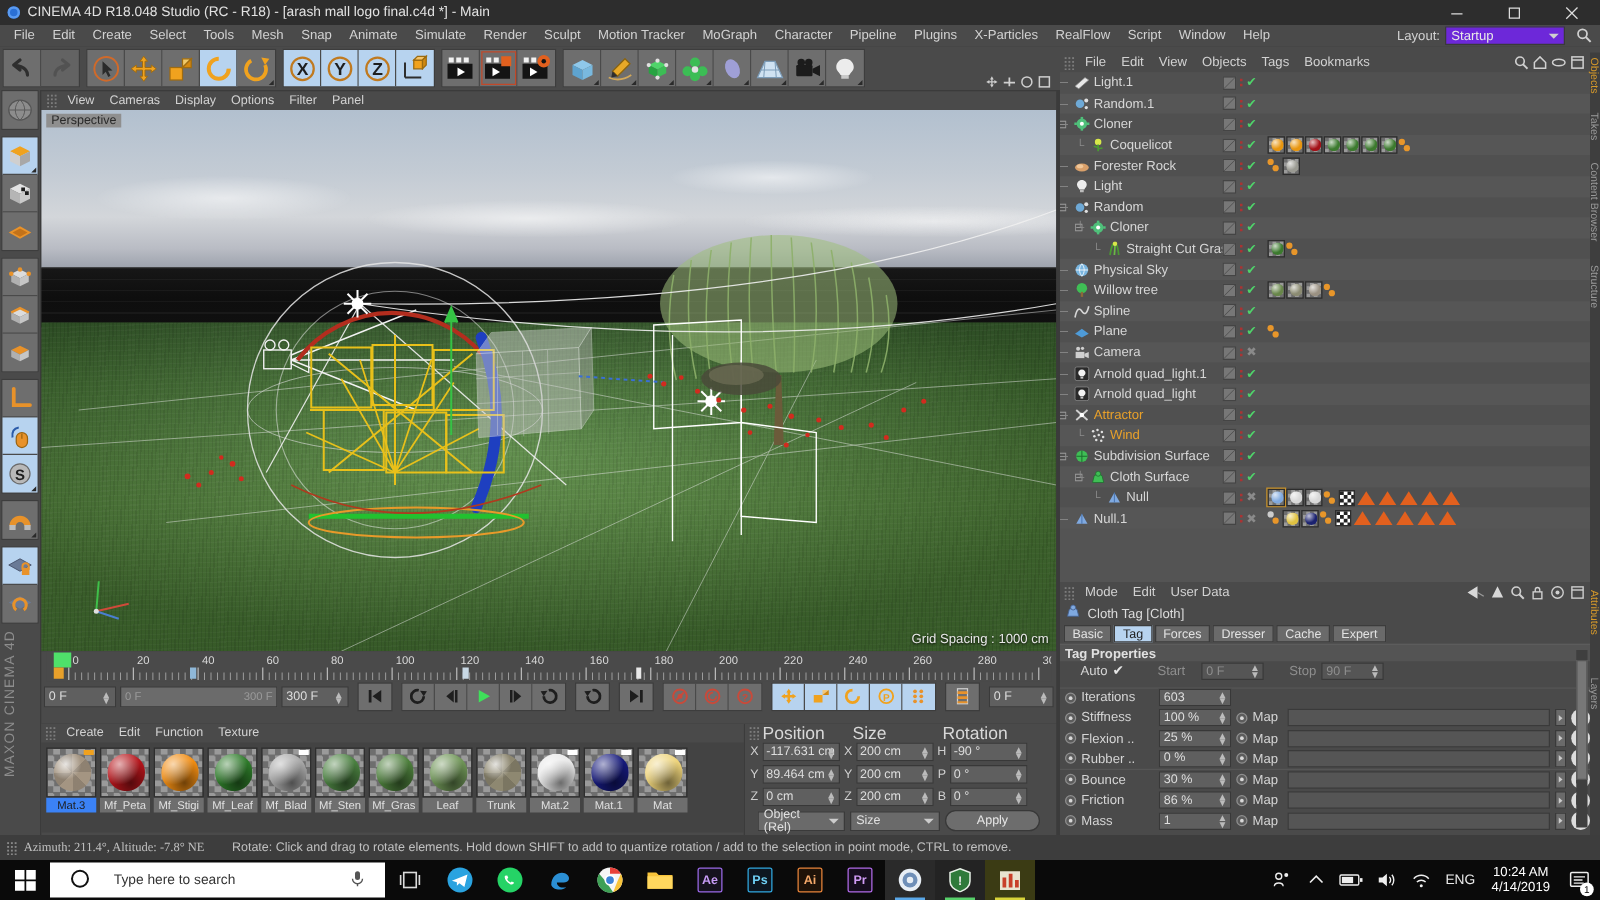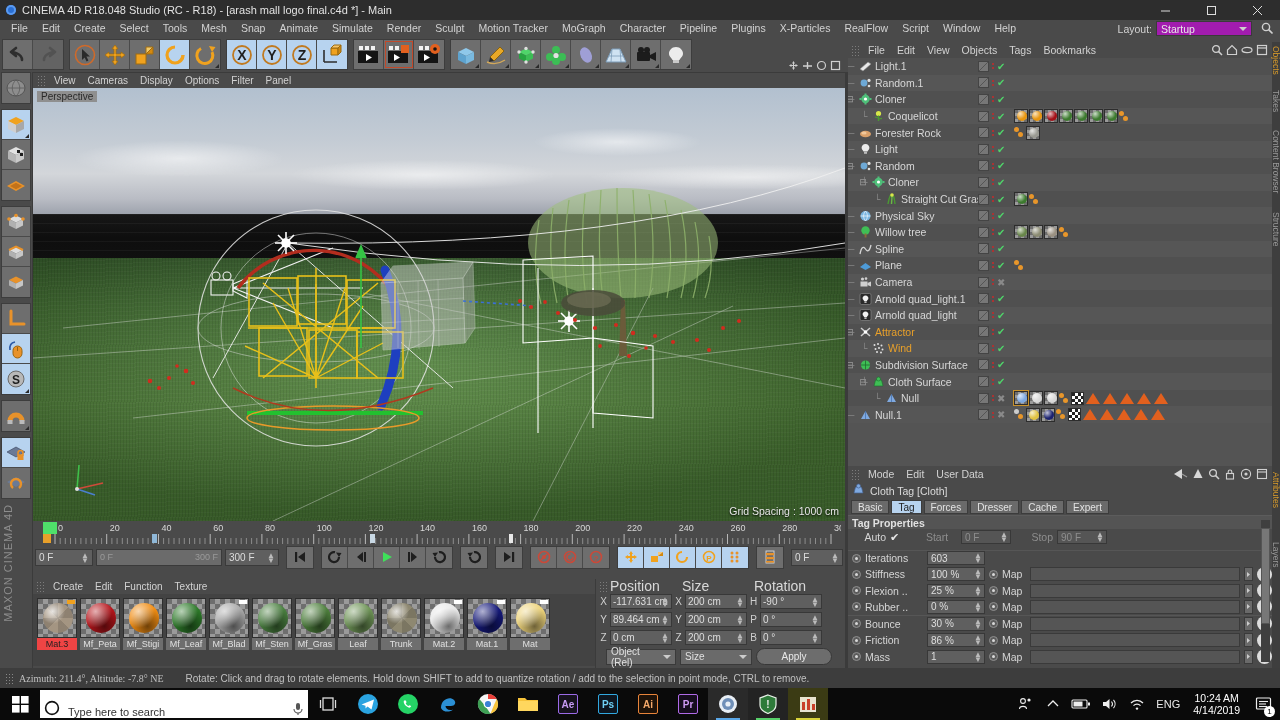--- a/index.html
+++ b/index.html
@@ -26,21 +26,21 @@
 
   
   .menubar {
     position:absolute; left:0; top:20px; width:1280px; height:17px;
     background:#4a4a4a; display:flex; align-items:center; padding-left:4px;
   }
   .menu-item { padding:0 7px; font-size:10.5px; color:#d2d2d2; line-height:17px; white-space:nowrap;}
   .layout-box { position:absolute; right:28px; top:1px; display:flex; align-items:center; gap:4px; }
   .layout-label{font-size:10.5px;color:#d2d2d2;}
   .layout-select{
-    width:96px;height:15px;background:#a21caf;border:1px solid #3a3a3a;
+    width:96px;height:15px;background:#6d28d9;border:1px solid #3a3a3a;
     font-size:10.5px;color:#e8e8e8;display:flex;align-items:center;padding:0 4px;position:relative;
   }
   .layout-select .caret{position:absolute;right:4px;top:5px;border-left:4px solid transparent;border-right:4px solid transparent;border-top:4px solid #cfcfcf;}
   .mag-icon{position:absolute;right:6px;top:2px;}
 
   
   .toolbar {
     position:absolute; left:0; top:37px; width:1280px; height:35px;
     background:#4a4a4a; display:flex; align-items:center; padding-left:2px; gap:0;
   }
@@ -125,21 +125,21 @@
   .mm-menu .menu-item{line-height:15px;font-size:10px;padding:0 6px;}
   .mm-body{display:flex;gap:3px;padding:4px 4px;background:#434343;height:72px;}
   .mat{width:40px;}
   .mat .sphere{width:40px;height:40px;border:1px solid #2e2e2e;position:relative;overflow:hidden;
     background: repeating-conic-gradient(#9a9a9a 0% 25%, #6e6e6e 0% 50%) 0 0/10px 10px;}
   .mat .ball{position:absolute;left:5px;top:4px;width:30px;height:30px;border-radius:50%;}
   .mat .tagmark{position:absolute;right:1px;top:1px;width:8px;height:4px;background:#fff;}
   .mat .tagmark.orange{background:#f0a11e;}
   .mat .name{height:12px;line-height:12px;font-size:9px;text-align:center;
     background:#6e6e6e;color:#e0e0e0;overflow:hidden;white-space:nowrap;}
-  .mat .name.sel{background:#ef4444;color:#1e1e1e;}
+  .mat .name.sel{background:#3b82f6;color:#1e1e1e;}
 
   
   .coord{position:absolute;left:596px;top:579px;width:249px;height:89px;background:#4a4a4a;}
   .cd-head{display:flex;height:14px;align-items:center;font-size:14px;color:#d8d8d8;}
   .cd-head .lbl{width:72px;}
   .cd-row{display:flex;height:16px;align-items:center;margin-bottom:2px;gap:2px;}
   .cd-ax{width:9px;font-size:10px;color:#cfcfcf;text-align:center;}
   .cd-in{width:62px;height:15px;background:#5f5f5f;border:1px solid #383838;color:#ddd;
     font-size:10px;display:flex;align-items:center;padding:0 2px;position:relative;}
   .cd-in .spin{position:absolute;right:2px;top:2px;font-size:8px;color:#bbb;line-height:5px;}
@@ -218,22 +218,22 @@
     display:flex;align-items:center;gap:0;font-size:10px;color:#c0c0c0;}
   .status .grip{width:9px;height:11px;margin:0 5px;
     background-image:radial-gradient(#888 0.6px, transparent 0.7px);background-size:3px 3px;}
   .status .seg1{white-space:nowrap;font-family:Liberation Serif, serif;}
   .status .seg2{margin-left:22px;white-space:nowrap;}
 
   
   .taskbar{position:absolute;left:0;top:688px;width:1280px;height:32px;background:#0a0a0a;
     display:flex;align-items:center;}
   .start{width:40px;height:32px;display:flex;align-items:center;justify-content:center;}
-  .searchbox{width:268px;height:28px;background:#fff;display:flex;align-items:flex-end;
-    padding:0 4px;gap:8px;color:#333;font-size:11px;}
+  .searchbox{width:268px;height:28px;background:#fff;display:flex;align-items:center;
+    padding:0 16px;gap:19px;color:#333;font-size:11px;}
   .tb-ico{width:40px;height:32px;display:flex;align-items:center;justify-content:center;position:relative;}
   .tb-ico .run{position:absolute;bottom:0;left:8px;width:24px;height:2.5px;background:#5aa7e8;}
   .tb-ico .run.g{background:#57d06a;}
   .tb-ico .run.y{background:#d8d33a;}
   .tray{margin-left:auto;display:flex;align-items:center;gap:0;padding-right:2px;color:#eaeaea;font-size:11px;}
   .tray-ic{width:28px;height:32px;display:flex;align-items:center;justify-content:center;}
   .clock{display:flex;flex-direction:column;align-items:center;justify-content:center;
     font-size:10.5px;line-height:12px;padding:0 8px;color:#fff;}
   .notif{width:30px;height:32px;display:flex;align-items:center;justify-content:center;position:relative;}
   .badge{position:absolute;right:3px;bottom:3px;width:11px;height:11px;border-radius:50%;

